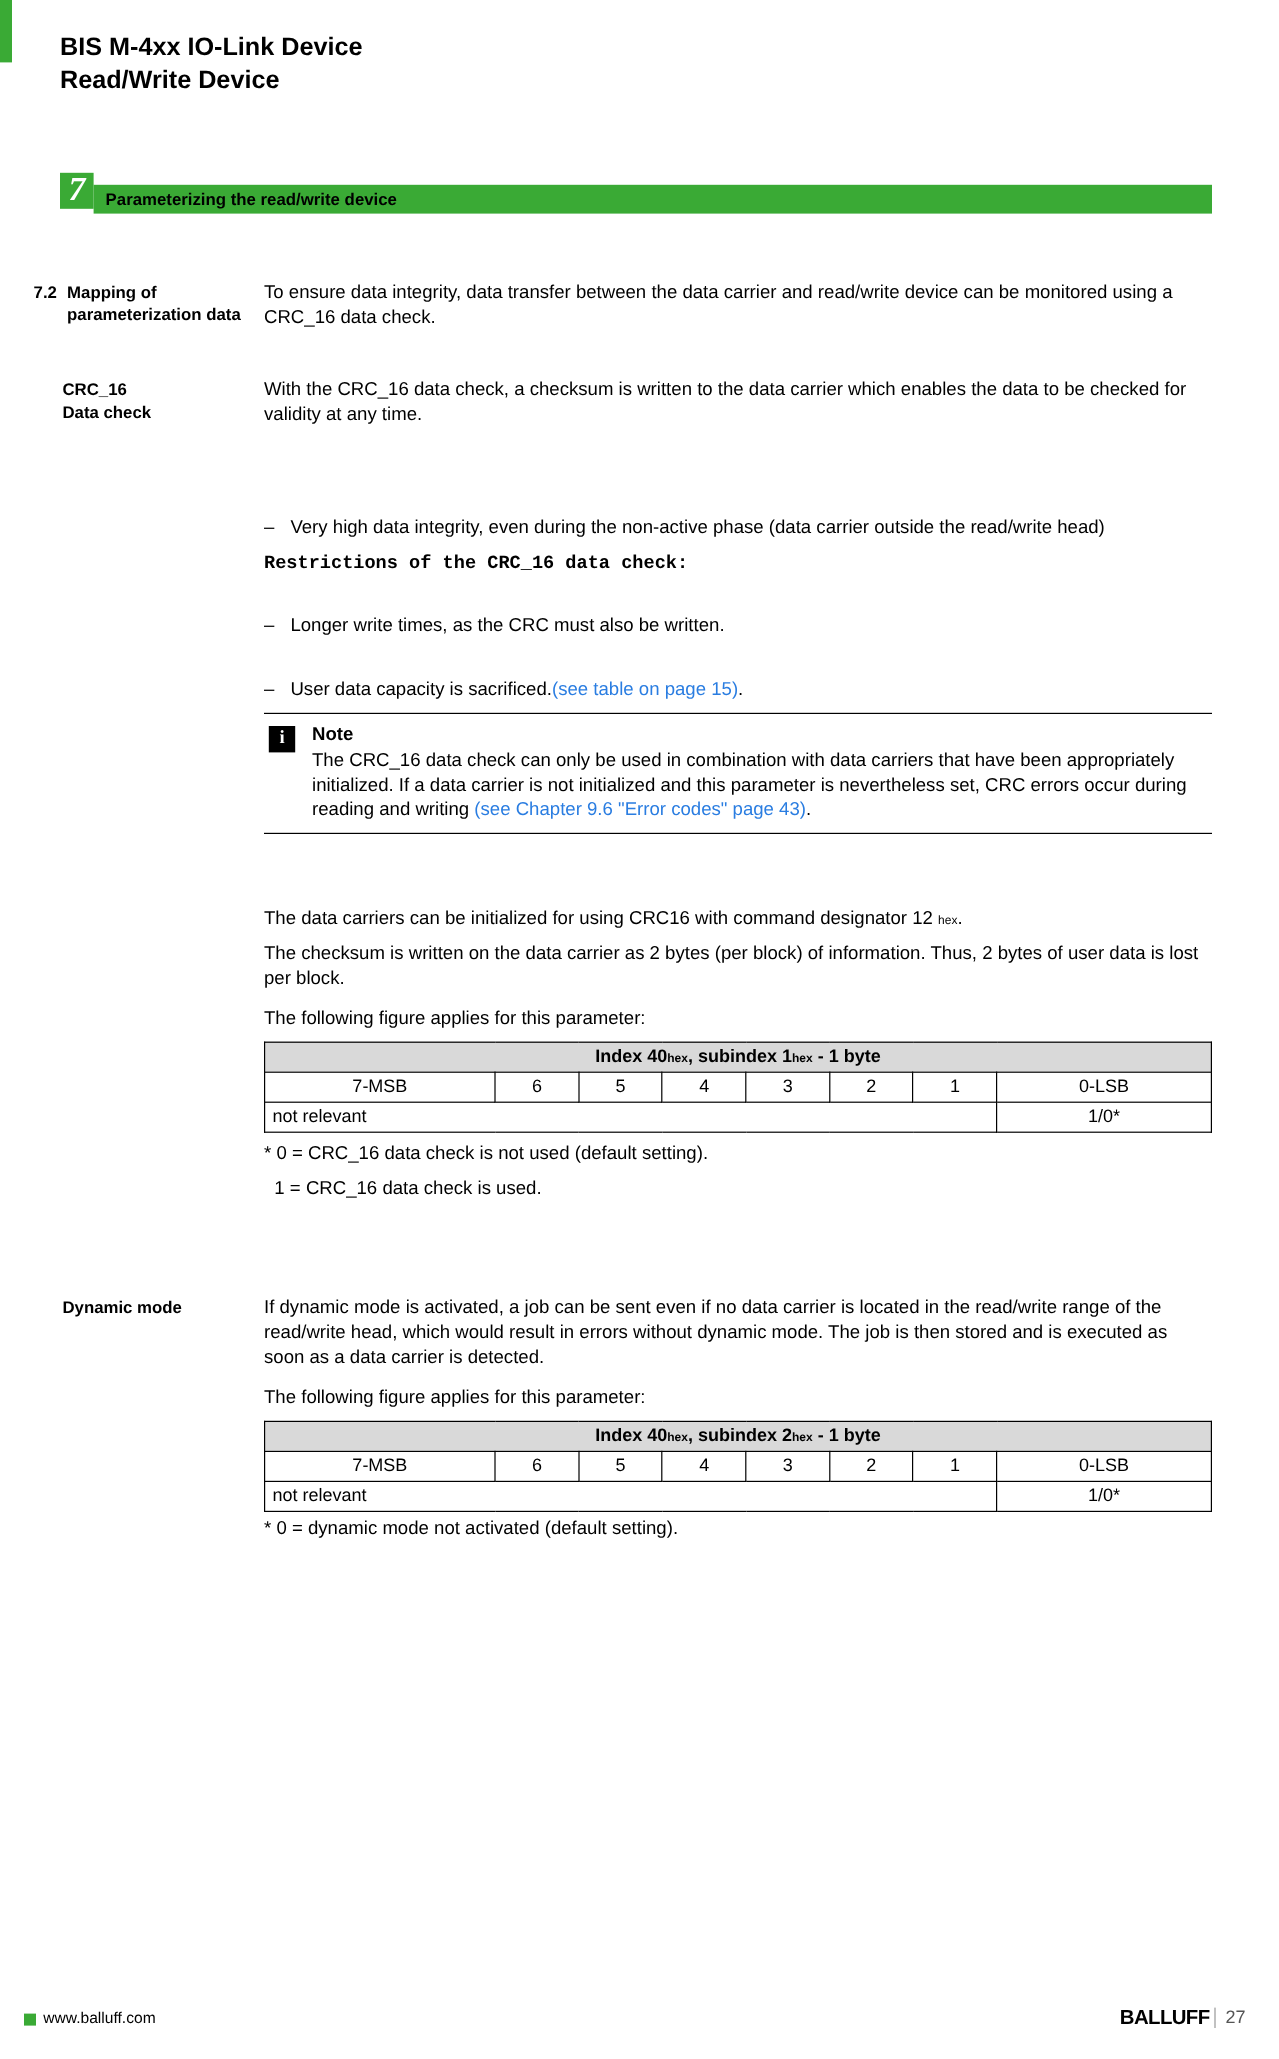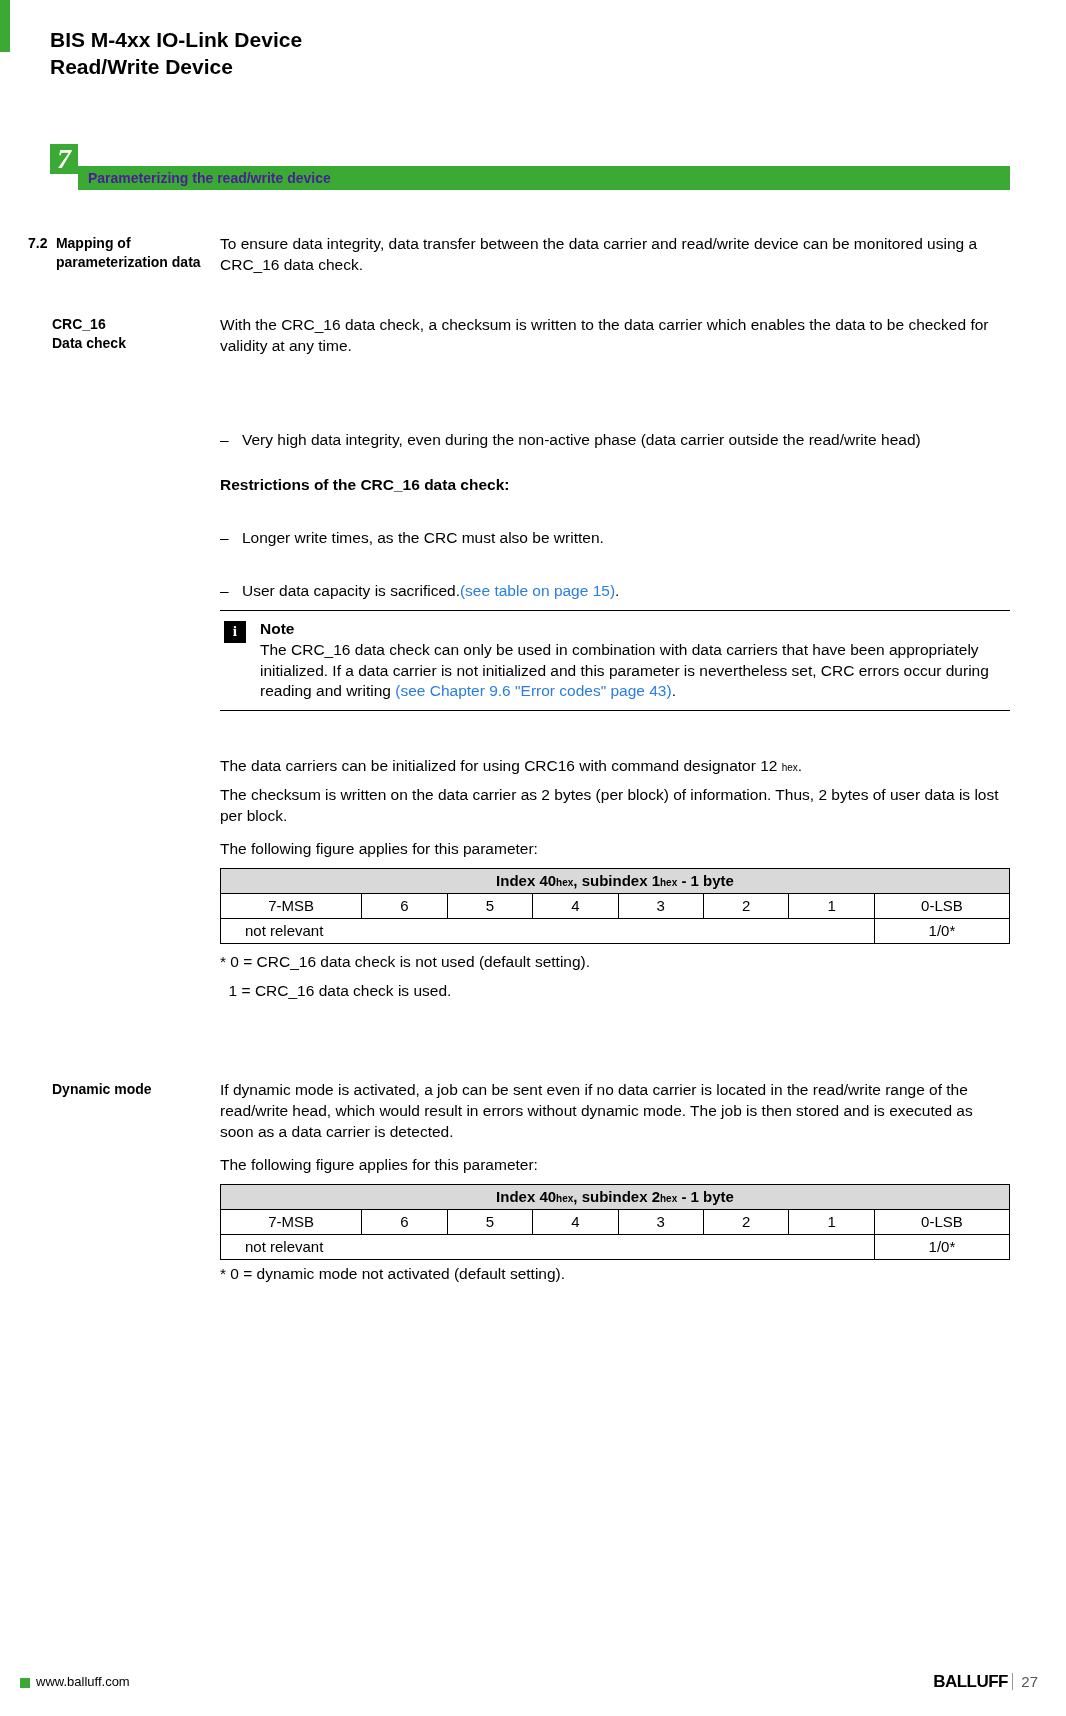--- a/index.html
+++ b/index.html
@@ -40,24 +40,24 @@
   .section-num {
     font-family: Georgia, 'Times New Roman', serif;
     font-weight: bold;
     font-style: italic;
     font-size: 28px;
     color: #fff;
     line-height: 1;
   }
   .section-title {
     position: absolute;
-    left: 28px; top: 16px;
+    left: 28px; top: 4px;
     width: 932px; height: 24px;
     background: #3aaa35;
-    color: #4c1d95;
+    color: #000000;
     font-size: 14px;
     font-weight: bold;
     padding-left: 10px;
     display: flex; align-items: center;
   }
   .left-col {
     position: absolute;
     left: 28px;
     width: 175px;
     font-size: 14px;
@@ -101,21 +101,21 @@
   .note-text { font-size: 15.5px; line-height: 1.35; }
   .note-text .bold { display: block; }
   .param-table {
     border-collapse: collapse;
     width: 100%;
     margin-top: 6px;
   }
   .param-table th, .param-table td {
     border: 1px solid #000;
     font-size: 15px;
-    padding: 2px 24px;
+    padding: 2px 6px;
     text-align: center;
   }
   .param-table .hdr {
     background: #d9d9d9;
     font-weight: bold;
   }
   .param-table .nr { text-align: left; }
   .sub { font-size: 10px; }
   .footer {
     position: absolute;
@@ -172,21 +172,21 @@
 </div>
 <div class="body-col" style="top:315px;">
   <p>With the CRC_16 data check, a checksum is written to the data carrier which enables the data to be checked for validity at any time.</p>
 </div>
 
 <div class="body-col" style="top:398px;">
   <ul class="list">
     <li>Very high data integrity, even during the non-active phase (data carrier outside the read/write head)</li>
   </ul>
 
-  <p class="bold" style="margin-top:24px;">Restrictions of the CRC_16 data check:</p>
+  <p class="bold" style="margin-top:8px;font-family:Liberation Mono, monospace;">Restrictions of the CRC_16 data check:</p>
   <ul class="list">
     <li>Longer write times, as the CRC must also be written.</li>
     <li><span>User data capacity is sacrificed.</span><span class="link">(see table on page 15)</span>.</li>
   </ul>
 
   <div class="note-box">
     <div class="note-icon">i</div>
     <div class="note-text">
       <span class="bold">Note</span>
       <span>The CRC_16 data check can only be used in combination with data carriers that have been appropriately initialized. If a data carrier is not initialized and this parameter is nevertheless set, CRC errors occur during reading and writing </span><span class="link">(see Chapter 9.6 "Error codes" page 43)</span><span>.</span>

